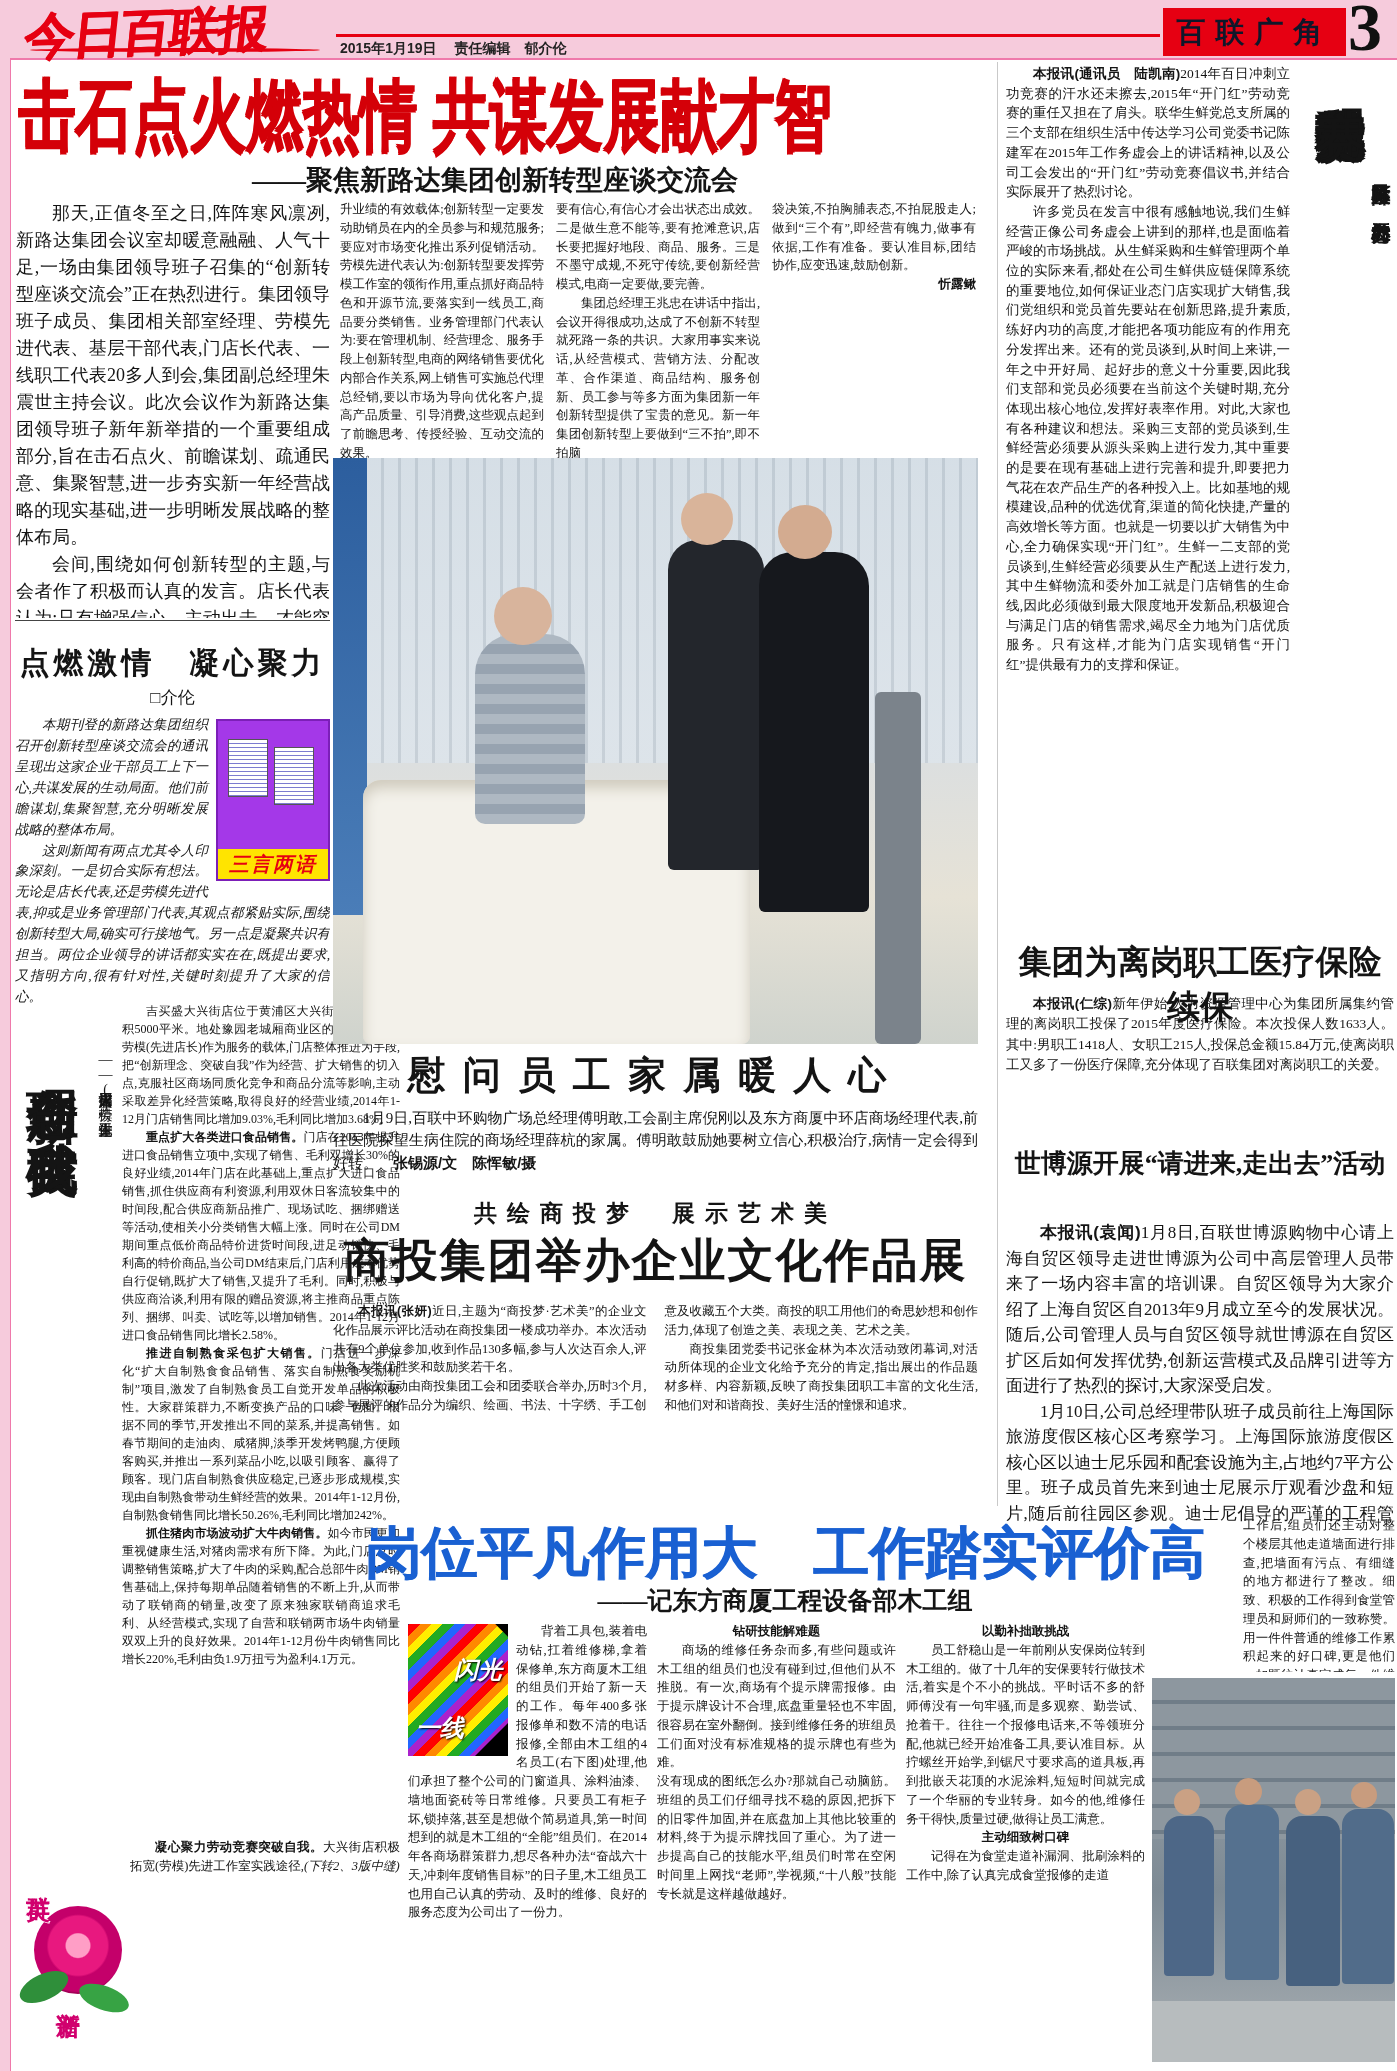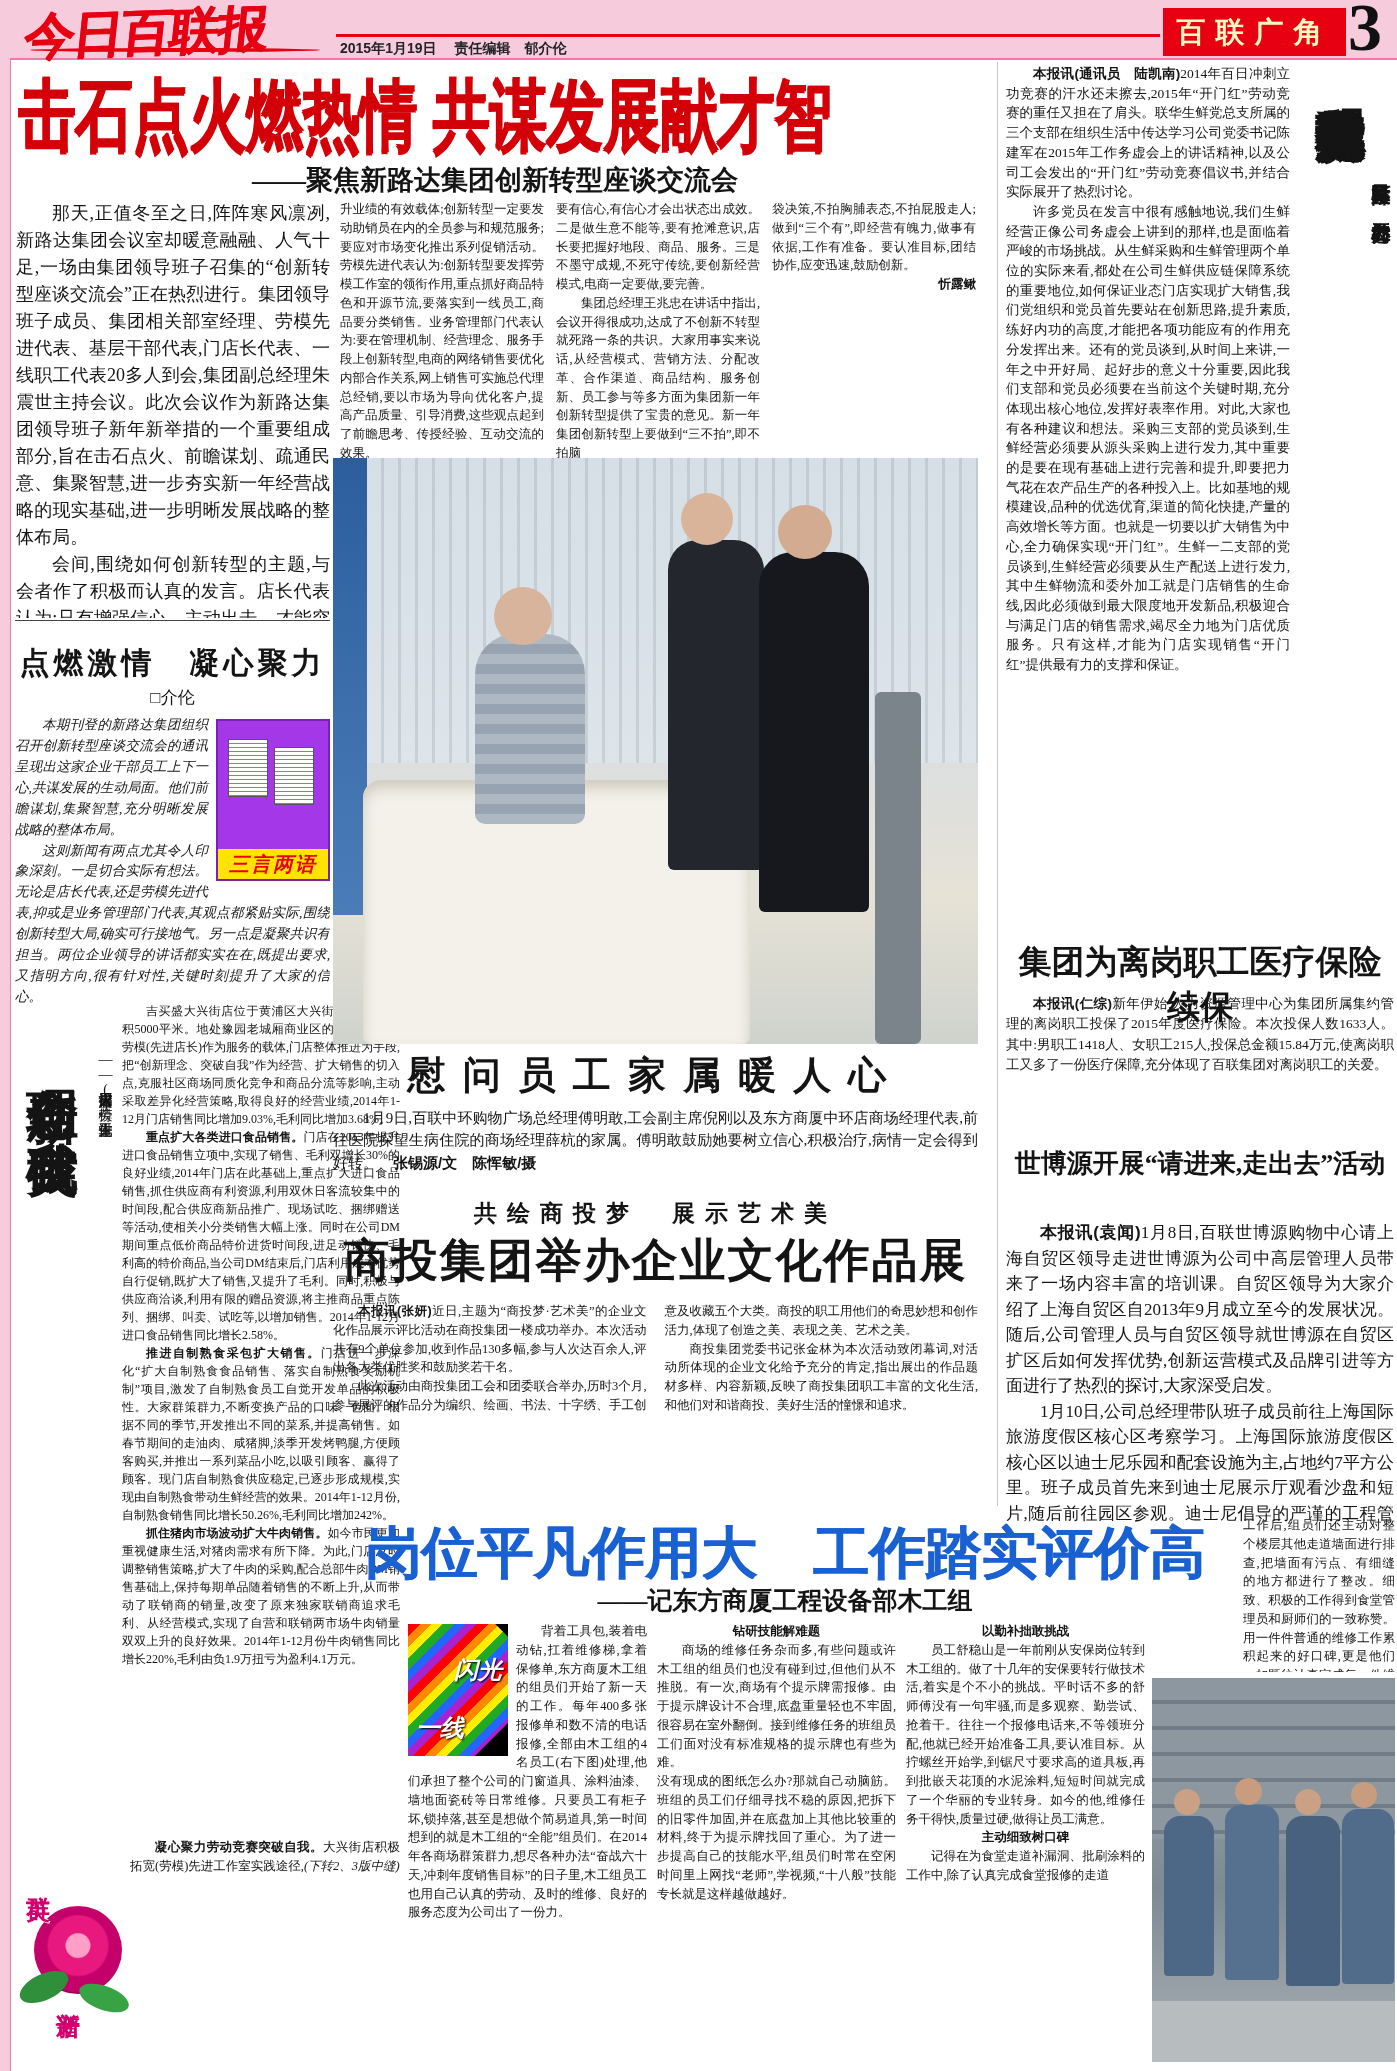--- a/index.html
+++ b/index.html
@@ -14,21 +14,21 @@
   .vert{writing-mode:vertical-rl;text-orientation:upright;}
   
   #band{left:0;top:0;width:1397px;height:58px;background:#f6cbdc;border-bottom:2px solid #ef79ab;}
   #left-strip{left:0;top:58px;width:10px;height:2013px;background:#f6cbdc;border-right:1px solid #ef79ab;}
   #masthead{left:26px;top:-2px;width:310px;height:58px;font-weight:bold;font-size:50px;color:#e60012;
             transform:skewX(-8deg) rotate(-2deg);letter-spacing:-2px;white-space:nowrap;
             text-shadow:1px 0 #e60012,0 1px #e60012;}
   #masthead-swash{left:30px;top:48px;width:290px;height:4px;background:#e60012;border-radius:50%;}
   #redline{left:336px;top:34px;width:824px;height:3px;background:#e60012;}
   #dateline{left:340px;top:40px;width:520px;height:18px;font-size:14px;font-weight:bold;color:#222;}
-  #badge{left:1163px;top:8px;width:183px;height:48px;background:#e60012;color:#fef9c3;
+  #badge{left:1163px;top:8px;width:183px;height:48px;background:#e60012;color:#0f172a;
          font-weight:bold;font-size:29px;line-height:48px;text-align:center;letter-spacing:10px;}
   #pagenum{left:1348px;top:-12px;width:48px;height:72px;font-size:68px;font-weight:bold;color:#111;}
   
   #lead-headline{left:18px;top:64px;width:1000px;height:96px;}
   #lead-headline span{display:inline-block;white-space:nowrap;font-weight:900;font-size:78px;
     color:#d40008;transform:scaleX(0.73);transform-origin:0 0;letter-spacing:0px;
     font-family:"Liberation Sans","DejaVu Sans",sans-serif;text-shadow:2px 0 #d40008,0 2px #d40008;}
   #lead-subhead{left:15px;top:162px;width:960px;height:32px;font-size:27px;font-weight:bold;}
   #lead-col1{left:16px;top:200px;width:314px;height:418px;font-size:18px;}
   #lead-cols{left:340px;top:200px;width:636px;height:258px;display:flex;gap:12px;font-size:12.5px;}

